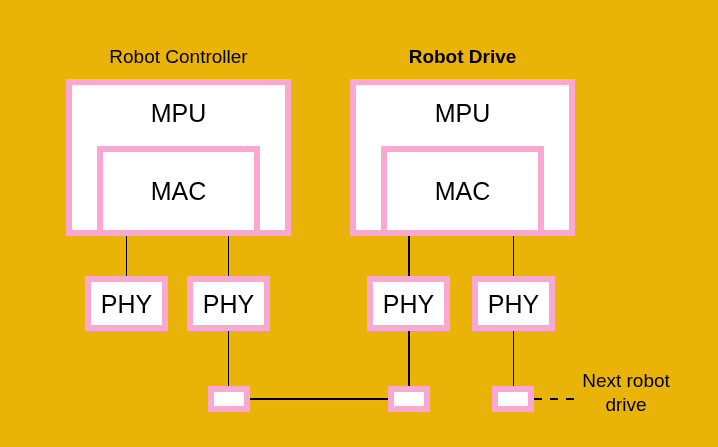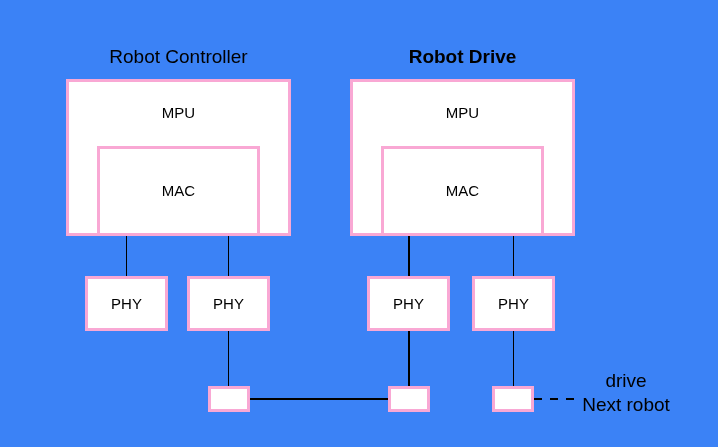--- a/index.html
+++ b/index.html
@@ -4,42 +4,42 @@
 <style>
   html, body {
     margin: 0;
     padding: 0;
     background: #ffffff;
   }
   .canvas {
     position: relative;
     width: 718px;
     height: 447px;
-    background: #3b82f6;
+    background: #eab308;
     overflow: hidden;
     font-family: "Liberation Sans", sans-serif;
     color: #000000;
   }
   .box {
     position: absolute;
     box-sizing: border-box;
-    border: 3px solid #f9a8d4;
+    border: 6px solid #f9a8d4;
     background: #ffffff;
   }
   .lbl {
     position: absolute;
     display: flex;
     align-items: center;
     justify-content: center;
     text-align: center;
     white-space: nowrap;
     color: #000000;
   }
   .fs-title { font-size: 19px; line-height: 24px; }
-  .fs-block { font-size: 15px; line-height: 24px; }
+  .fs-block { font-size: 25px; line-height: 24px; }
   .vline, .hline {
     position: absolute;
     background: #000000;
   }
   .dashline {
     position: absolute;
     height: 2px;
     background: repeating-linear-gradient(90deg, #000000 0 8px, transparent 8px 16px);
   }
   .multiline {
@@ -92,17 +92,17 @@
 
   <div class="box" style="left:208px; top:386px; width:42px; height:26px;"></div>
   <div class="box" style="left:388px; top:386px; width:42px; height:26px;"></div>
   <div class="box" style="left:492px; top:386px; width:42px; height:26px;"></div>
 
   <div class="hline" style="left:250px; top:398px; width:138px; height:1.5px;"></div>
 
   <div class="dashline" style="left:534px; top:398px; width:48px;"></div>
 
   <div class="multiline" style="left:570px; top:369px; width:112px;">
+    <div>Next robot</div>
     <div>drive</div>
-    <div>Next robot</div>
   </div>
 
 </div>
 
 </body></html>

